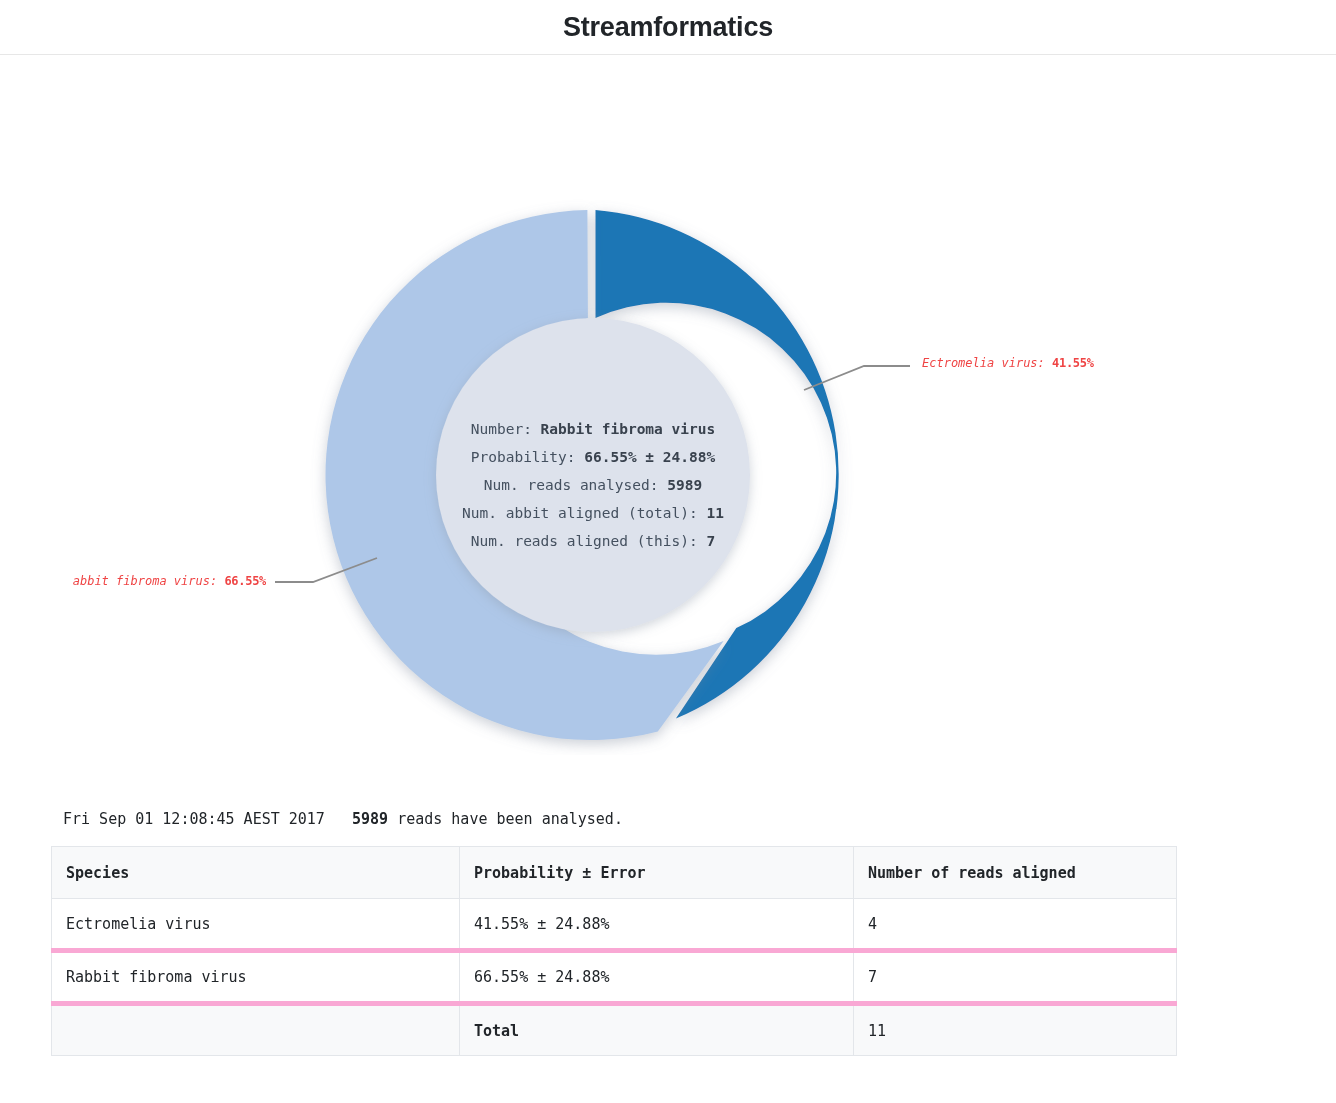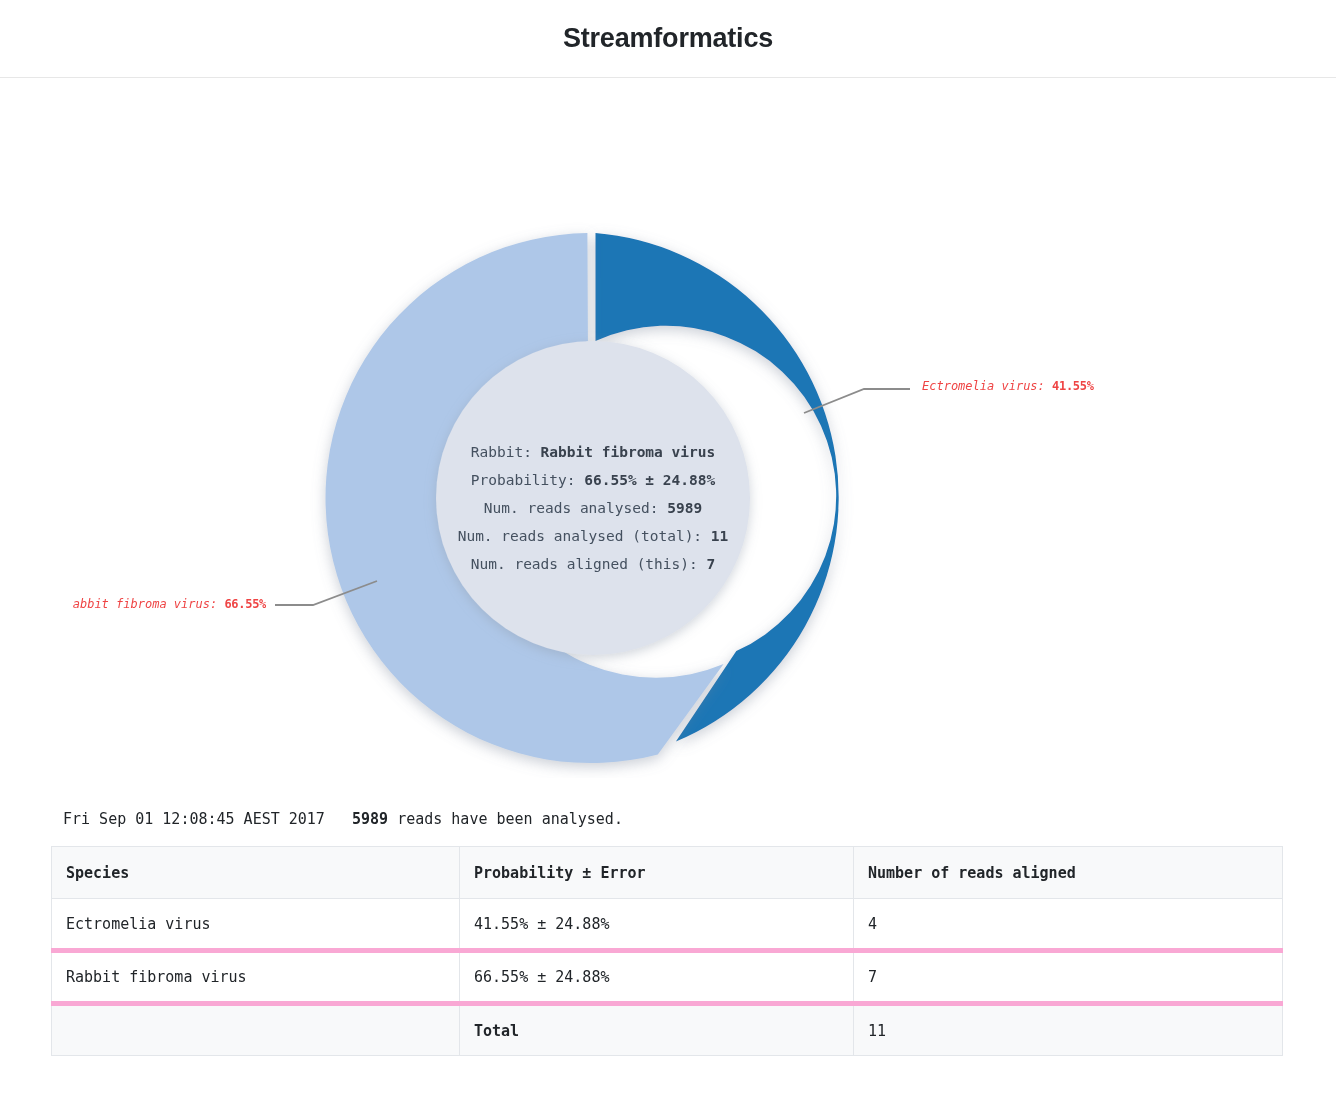--- a/index.html
+++ b/index.html
@@ -12,21 +12,21 @@
     width: 1336px;
     height: 1103px;
     position: relative;
     font-family: "Liberation Sans", sans-serif;
     color: #2e3440;
     overflow: hidden;
   }
 
   
   .app-header {
-    height: 78px;
+    height: 55px;
     border-bottom: 1px solid #e7e7e7;
     display: flex;
     align-items: center;
     justify-content: center;
     background: #ffffff;
   }
   .app-title {
     font-size: 27px;
     font-weight: bold;
     color: #212529;
@@ -104,21 +104,21 @@
     color: #212529;
     letter-spacing: 0px;
   }
   .status-line b { font-weight: bold; }
 
   
   .results-table-wrap {
     position: absolute;
     left: 51px;
     top: 846px;
-    width: 1232px;
+    width: 1126px;
   }
   table.results {
     width: 100%;
     border-collapse: collapse;
     font-family: "DejaVu Sans Mono", "Liberation Mono", monospace;
     font-size: 15px;
     color: #212529;
     border: 1px solid #e3e6ea;
   }
   table.results th,
@@ -185,33 +185,33 @@
       <circle cx="593" cy="420" r="157" fill="#dde2ec" filter="url(#innerSoft)"></circle>
 
       <polyline points="804,335 864,311 910,311" fill="none" stroke="#8c8c8c" stroke-width="1.8"></polyline>
 
       <polyline points="377,503 313,527 275,527" fill="none" stroke="#8c8c8c" stroke-width="1.8"></polyline>
     </svg>
   </div>
 
   <div class="center-info">
     <div class="ln">
-      <span>Rabbit:</span>
+      <span>Number:</span>
       <b>Rabbit fibroma virus</b>
     </div>
     <div class="ln">
       <span>Probability:</span>
       <b>66.55% ± 24.88%</b>
     </div>
     <div class="ln">
       <span>Num. reads analysed:</span>
       <b>5989</b>
     </div>
     <div class="ln">
-      <span>Num. reads analysed (total):</span>
+      <span>Num. abbit aligned (total):</span>
       <b>11</b>
     </div>
     <div class="ln">
       <span>Num. reads aligned (this):</span>
       <b>7</b>
     </div>
   </div>
 
   <div class="slice-label" id="label-ectromelia">
     <span>Ectromelia virus:</span>

